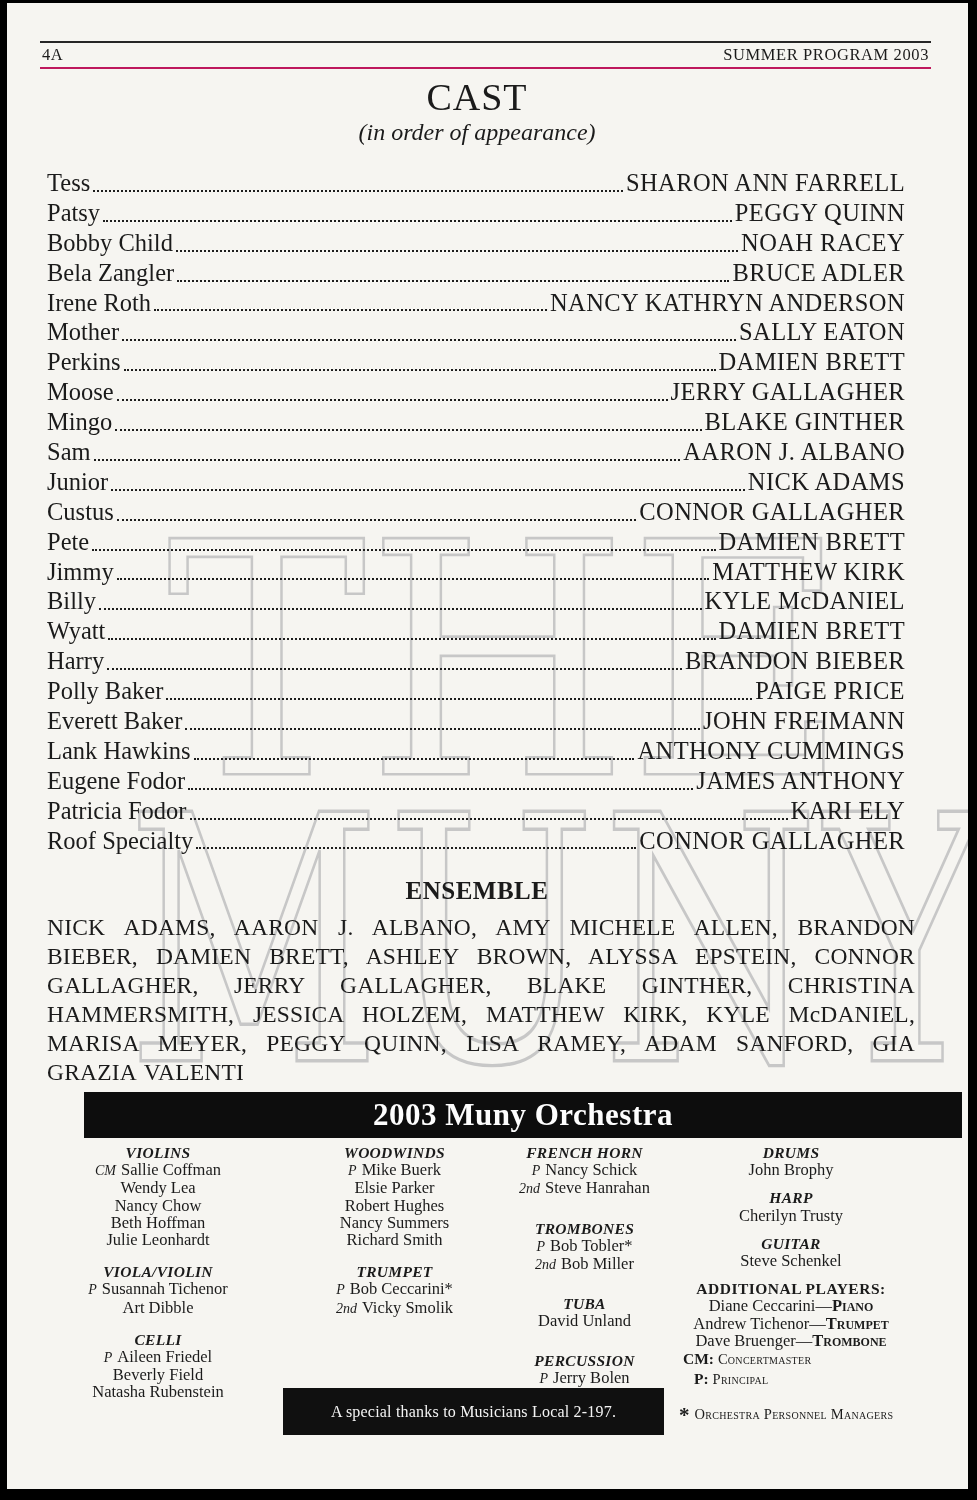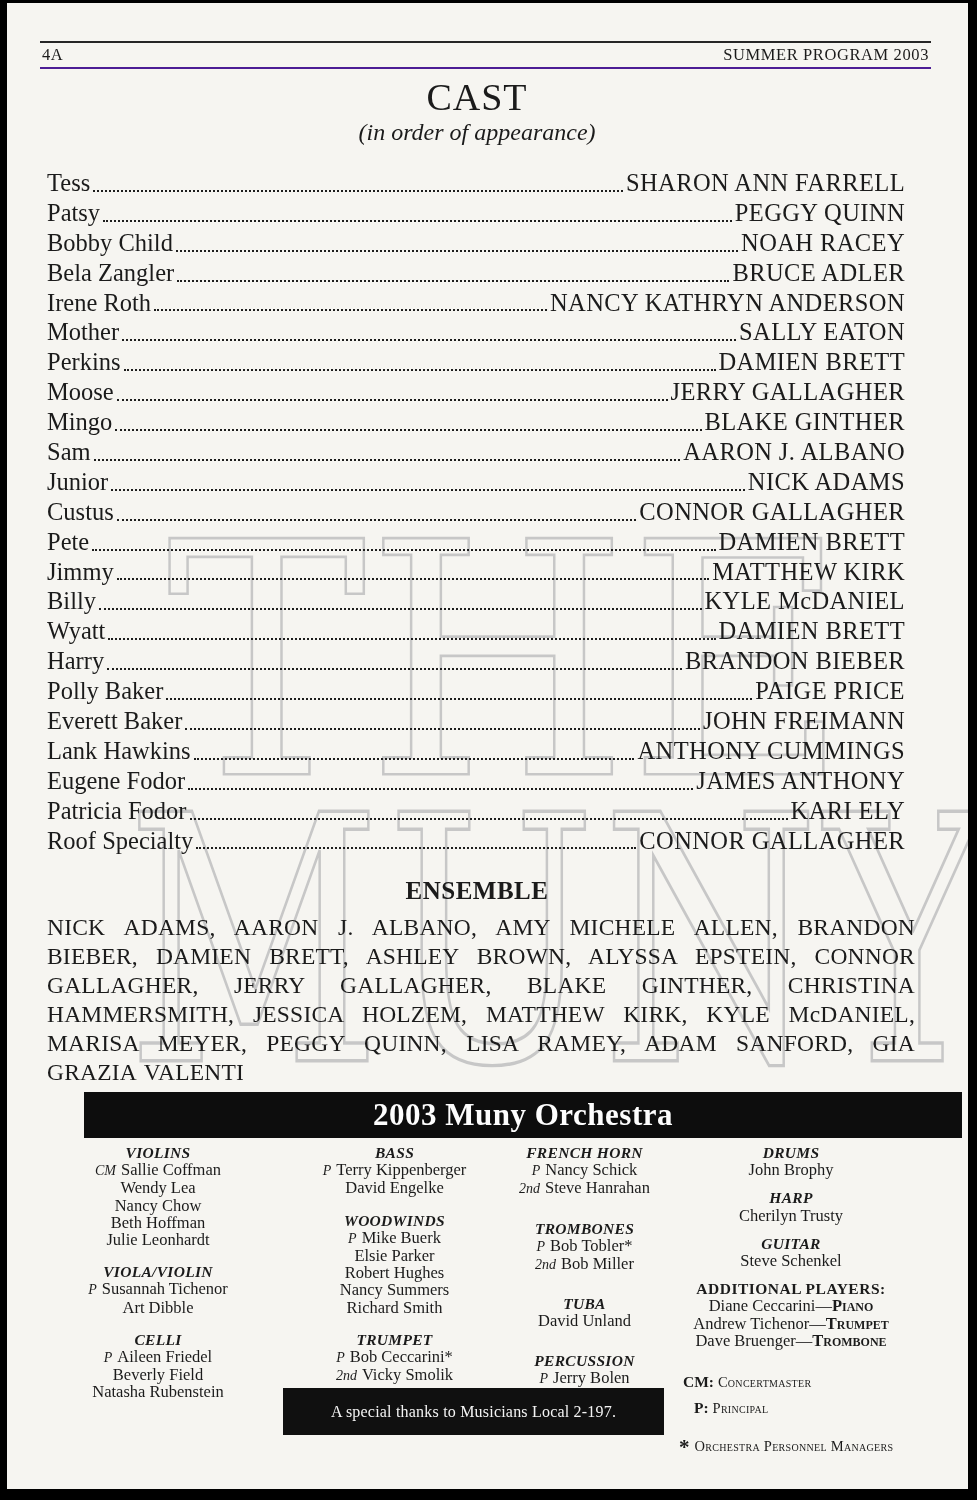--- a/index.html
+++ b/index.html
@@ -14,21 +14,21 @@
   .wm{
     position:absolute;color:transparent;line-height:1;text-align:center;
     -webkit-text-stroke:2.5px #c7c7c7;pointer-events:none;user-select:none;
     font-family:"DejaVu Serif", serif;
   }
   .wm-the{left:150px;top:498px;width:700px;font-size:300px;transform:scaleY(1.08);transform-origin:top;}
   .wm-muny{left:120px;top:768px;width:760px;font-size:248px;letter-spacing:6px;transform:scaleY(1.38);transform-origin:top;}
   
   .masthead{
     position:absolute;left:33px;right:37px;top:38px;height:24px;
-    border-top:2px solid #262626;border-bottom:2px solid #4c1d95;
+    border-top:2px solid #262626;border-bottom:2px solid #be185d;
     display:flex;justify-content:space-between;align-items:center;
     font-size:16.5px;letter-spacing:.6px;padding:0 2px;
   }
   .cast-title{position:absolute;left:0;top:72px;width:940px;text-align:center;font-size:38px;font-weight:normal;letter-spacing:1px;}
   .cast-subtitle{position:absolute;left:0;top:116px;width:940px;text-align:center;font-size:24px;font-style:italic;}
   
   .cast-list{position:absolute;left:40px;top:166px;width:858px;}
   .cast-row{display:flex;align-items:baseline;height:29.9px;font-size:24.5px;}
   .cast-row .role{flex:0 0 auto;white-space:nowrap;}
   .cast-row .leader{flex:1 1 auto;align-self:flex-end;margin:0 3px 7px 3px;border-bottom:2.6px dotted #1d1d1d;}
@@ -52,21 +52,21 @@
   .orch-col-3{left:480px;width:195px;}
   .orch-col-4{left:660px;width:248px;}
   .orch-header{font-weight:bold;font-style:italic;font-size:15.5px;letter-spacing:.3px;}
   .orch-header.caps{font-style:normal;letter-spacing:.5px;}
   .orch-section + .orch-section{margin-top:15px;}
   .orch-col-3 .orch-section + .orch-section{margin-top:22px;}
   .orch-col-4 .orch-section + .orch-section{margin-top:11px;}
   .orch-line{white-space:nowrap;}
   .prefix{font-style:italic;font-size:14px;margin-right:5px;}
   .instr{font-weight:bold;font-variant:small-caps;text-align:right;}
-  .orch-legend{margin-top:20px;text-align:left;padding-left:16px;font-size:15.5px;line-height:25px;}
+  .orch-legend{margin-top:0;text-align:left;padding-left:16px;font-size:15.5px;line-height:20px;}
   .legend-line.indent{padding-left:11px;}
   .legend-key{font-weight:bold;}
   .legend-val{font-variant:small-caps;font-size:14.5px;letter-spacing:.3px;}
   .orch-footnote{margin-top:17px;text-align:left;padding-left:12px;font-size:14.5px;}
   .footnote-symbol{font-size:21px;font-weight:bold;vertical-align:-3px;margin-right:5px;}
   .footnote-text{font-variant:small-caps;letter-spacing:.3px;}
   .thanks-banner{
     position:absolute;left:276px;top:1385px;width:381px;height:47px;
     background:#101010;color:#f4f4f4;display:flex;align-items:center;justify-content:center;
     font-size:16px;letter-spacing:.2px;
@@ -232,25 +232,20 @@
           <div class="orch-header">CELLI</div>
           <div class="orch-line"><span class="prefix">P</span><span class="mname">Aileen Friedel</span></div>
           <div class="orch-line"><span class="mname">Beverly Field</span></div>
           <div class="orch-line"><span class="mname">Natasha Rubenstein</span></div>
         </div>
       </div>
   </div>
   <div class="orch-col orch-col-2">
     <div>
         <div class="orch-section">
-          <div class="orch-header">BASS</div>
-          <div class="orch-line"><span class="prefix">P</span><span class="mname">Terry Kippenberger</span></div>
-          <div class="orch-line"><span class="mname">David Engelke</span></div>
-        </div>
-        <div class="orch-section">
           <div class="orch-header">WOODWINDS</div>
           <div class="orch-line"><span class="prefix">P</span><span class="mname">Mike Buerk</span></div>
           <div class="orch-line"><span class="mname">Elsie Parker</span></div>
           <div class="orch-line"><span class="mname">Robert Hughes</span></div>
           <div class="orch-line"><span class="mname">Nancy Summers</span></div>
           <div class="orch-line"><span class="mname">Richard Smith</span></div>
         </div>
         <div class="orch-section">
           <div class="orch-header">TRUMPET</div>
           <div class="orch-line"><span class="prefix">P</span><span class="mname">Bob Ceccarini*</span></div>

